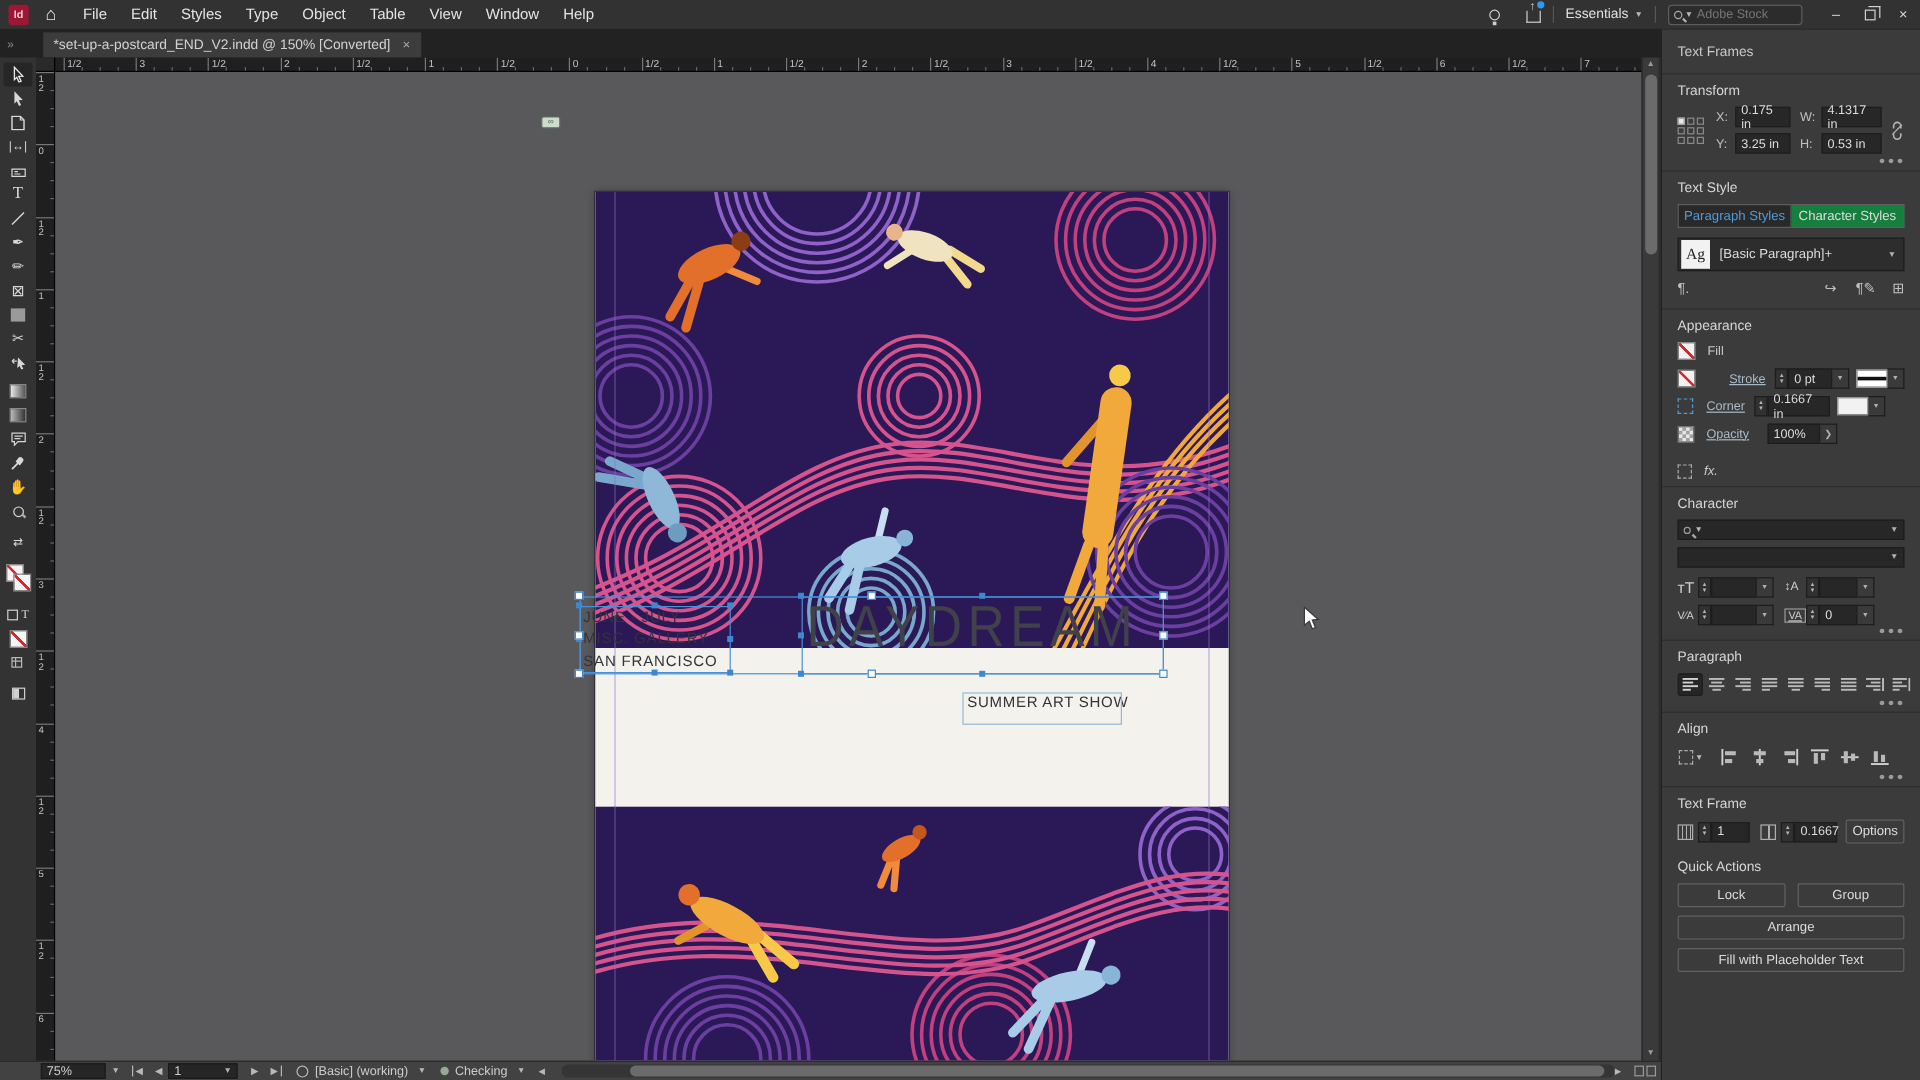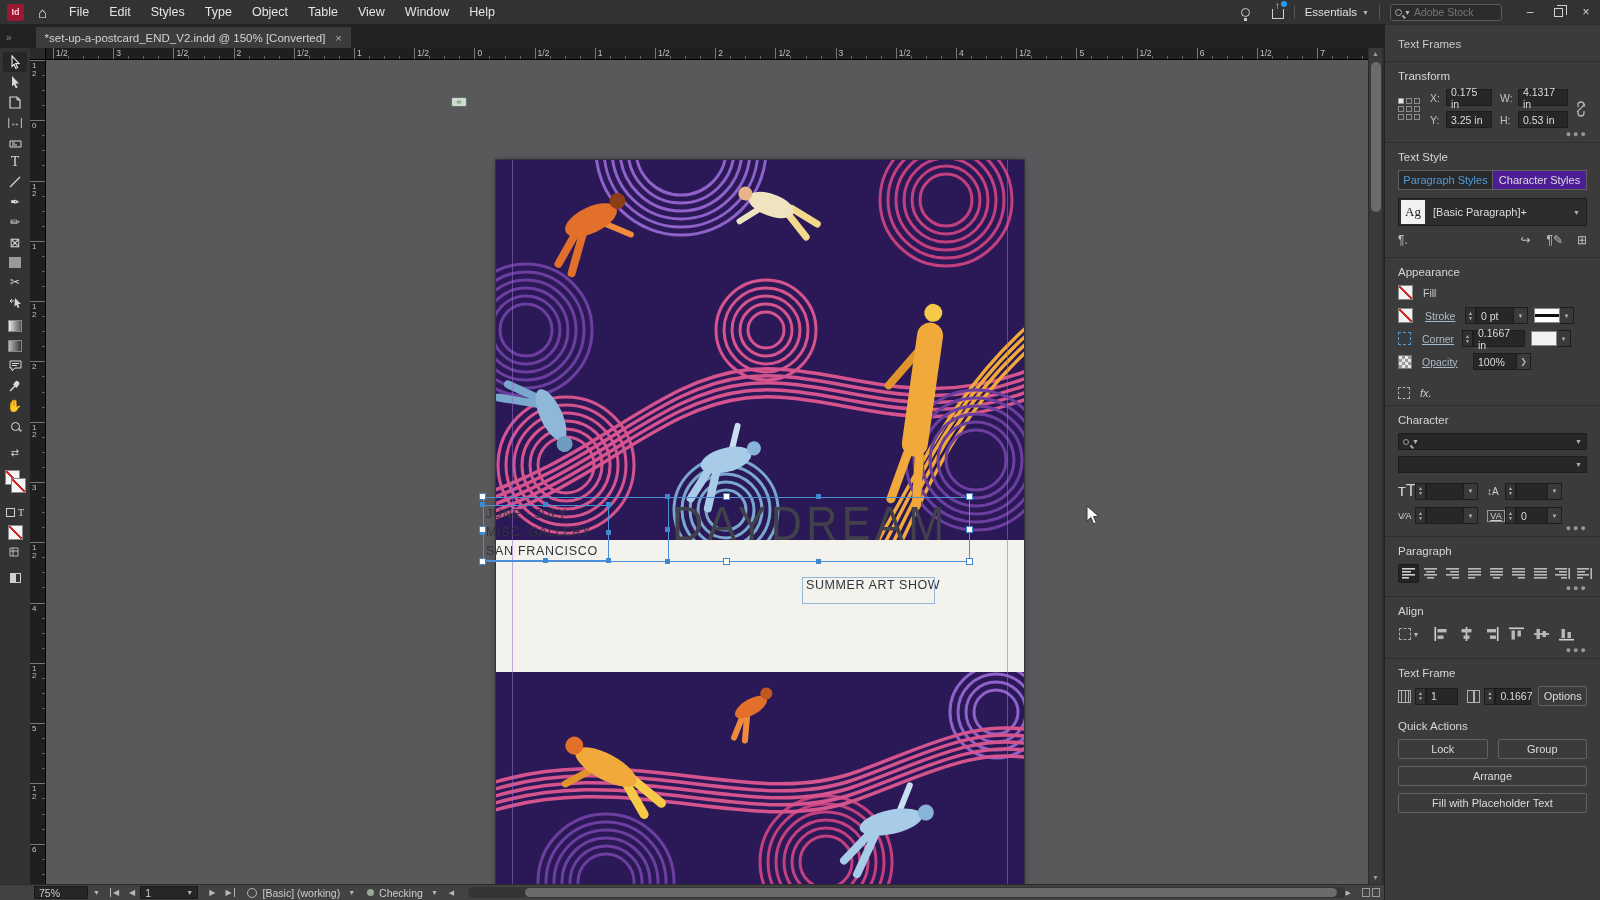--- a/index.html
+++ b/index.html
@@ -721,21 +721,21 @@
         </svg>
       </div>
       <div class="dots">●●●</div>
     </div>
     <div class="divider"></div>
 
     <div class="sec" style="padding-bottom:10px">
       <div class="seclabel">Text Style</div>
       <div class="row">
         <div class="pstyle-tab" style="background:#29292a;color:#4f9bd8">Paragraph Styles</div>
-        <div class="pstyle-tab" style="background:#4c1d95;color:#dcdcdc;border-left:none">Character Styles</div>
+        <div class="pstyle-tab" style="background:#15803d;color:#dcdcdc;border-left:none">Character Styles</div>
       </div>
       <div class="row" style="margin-top:8px;background:#2d2d2e;border:1px solid #1d1d1e;height:28px">
         <span style="width:24px;height:24px;background:#f2f2f2;color:#222;font-family:'Liberation Serif',serif;font-size:13px;display:flex;align-items:center;justify-content:center;margin-left:2px">Ag</span>
         <span style="color:#dcdcdc;font-size:11px;margin-left:8px">[Basic Paragraph]+</span>
         <span class="ddchev" style="margin-right:6px">▼</span>
       </div>
       <div class="row" style="margin-top:7px">
         <span class="iconbtn">¶.</span>
         <span class="iconbtn" style="margin-left:auto">↪</span>
         <span class="iconbtn" style="margin-left:16px">¶✎</span>
@@ -745,21 +745,21 @@
     <div class="divider"></div>
 
     <div class="sec">
       <div class="seclabel">Appearance</div>
       <div class="row" style="margin-bottom:7px">
         <span class="swnone"></span>
         <span style="color:#c9c9c9;font-size:10.5px;margin-left:10px">Fill</span>
       </div>
       <div class="row" style="margin-bottom:6px">
         <span class="swnone"></span>
-        <span class="linklabel" style="margin-left:12px;width:40px">Stroke</span>
+        <span class="linklabel" style="margin-left:28px;width:40px">Stroke</span>
         <span class="stepper">▲<br>▼</span>
         <div class="fld" style="width:38px">
             <span>0 pt</span>
           </div>
         <span class="dropbtn">▼</span>
         <span class="strokeprev" style="margin-left:6px">
             <i></i>
           </span>
         <span class="dropbtn" style="height:17px">▼</span>
       </div>
@@ -792,21 +792,21 @@
       <div class="seclabel">Character</div>
       <div class="row fld" style="height:17px;margin-bottom:6px">
         <span class="magicon" style="width:6px;height:6px;border-color:#9a9a9a"></span>
         <span class="chv" style="margin-left:3px">▼</span>
         <span class="ddchev">▼</span>
       </div>
       <div class="row fld" style="height:17px;margin-bottom:8px">
         <span class="ddchev">▼</span>
       </div>
       <div class="row" style="margin-bottom:6px">
-        <span style="color:#cfcfcf;font-size:17px;width:17px">ᴛT</span>
+        <span style="color:#cfcfcf;font-size:13px;width:17px">ᴛT</span>
         <span class="stepper">▲<br>▼</span>
         <div class="fld" style="width:38px"></div>
         <span class="dropbtn">▼</span>
         <span style="color:#cfcfcf;font-size:10px;width:18px;margin-left:9px">↕A</span>
         <span class="stepper">▲<br>▼</span>
         <div class="fld" style="width:32px"></div>
         <span class="dropbtn">▼</span>
       </div>
       <div class="row">
         <span style="color:#cfcfcf;font-size:9px;width:17px">V∕A</span>

